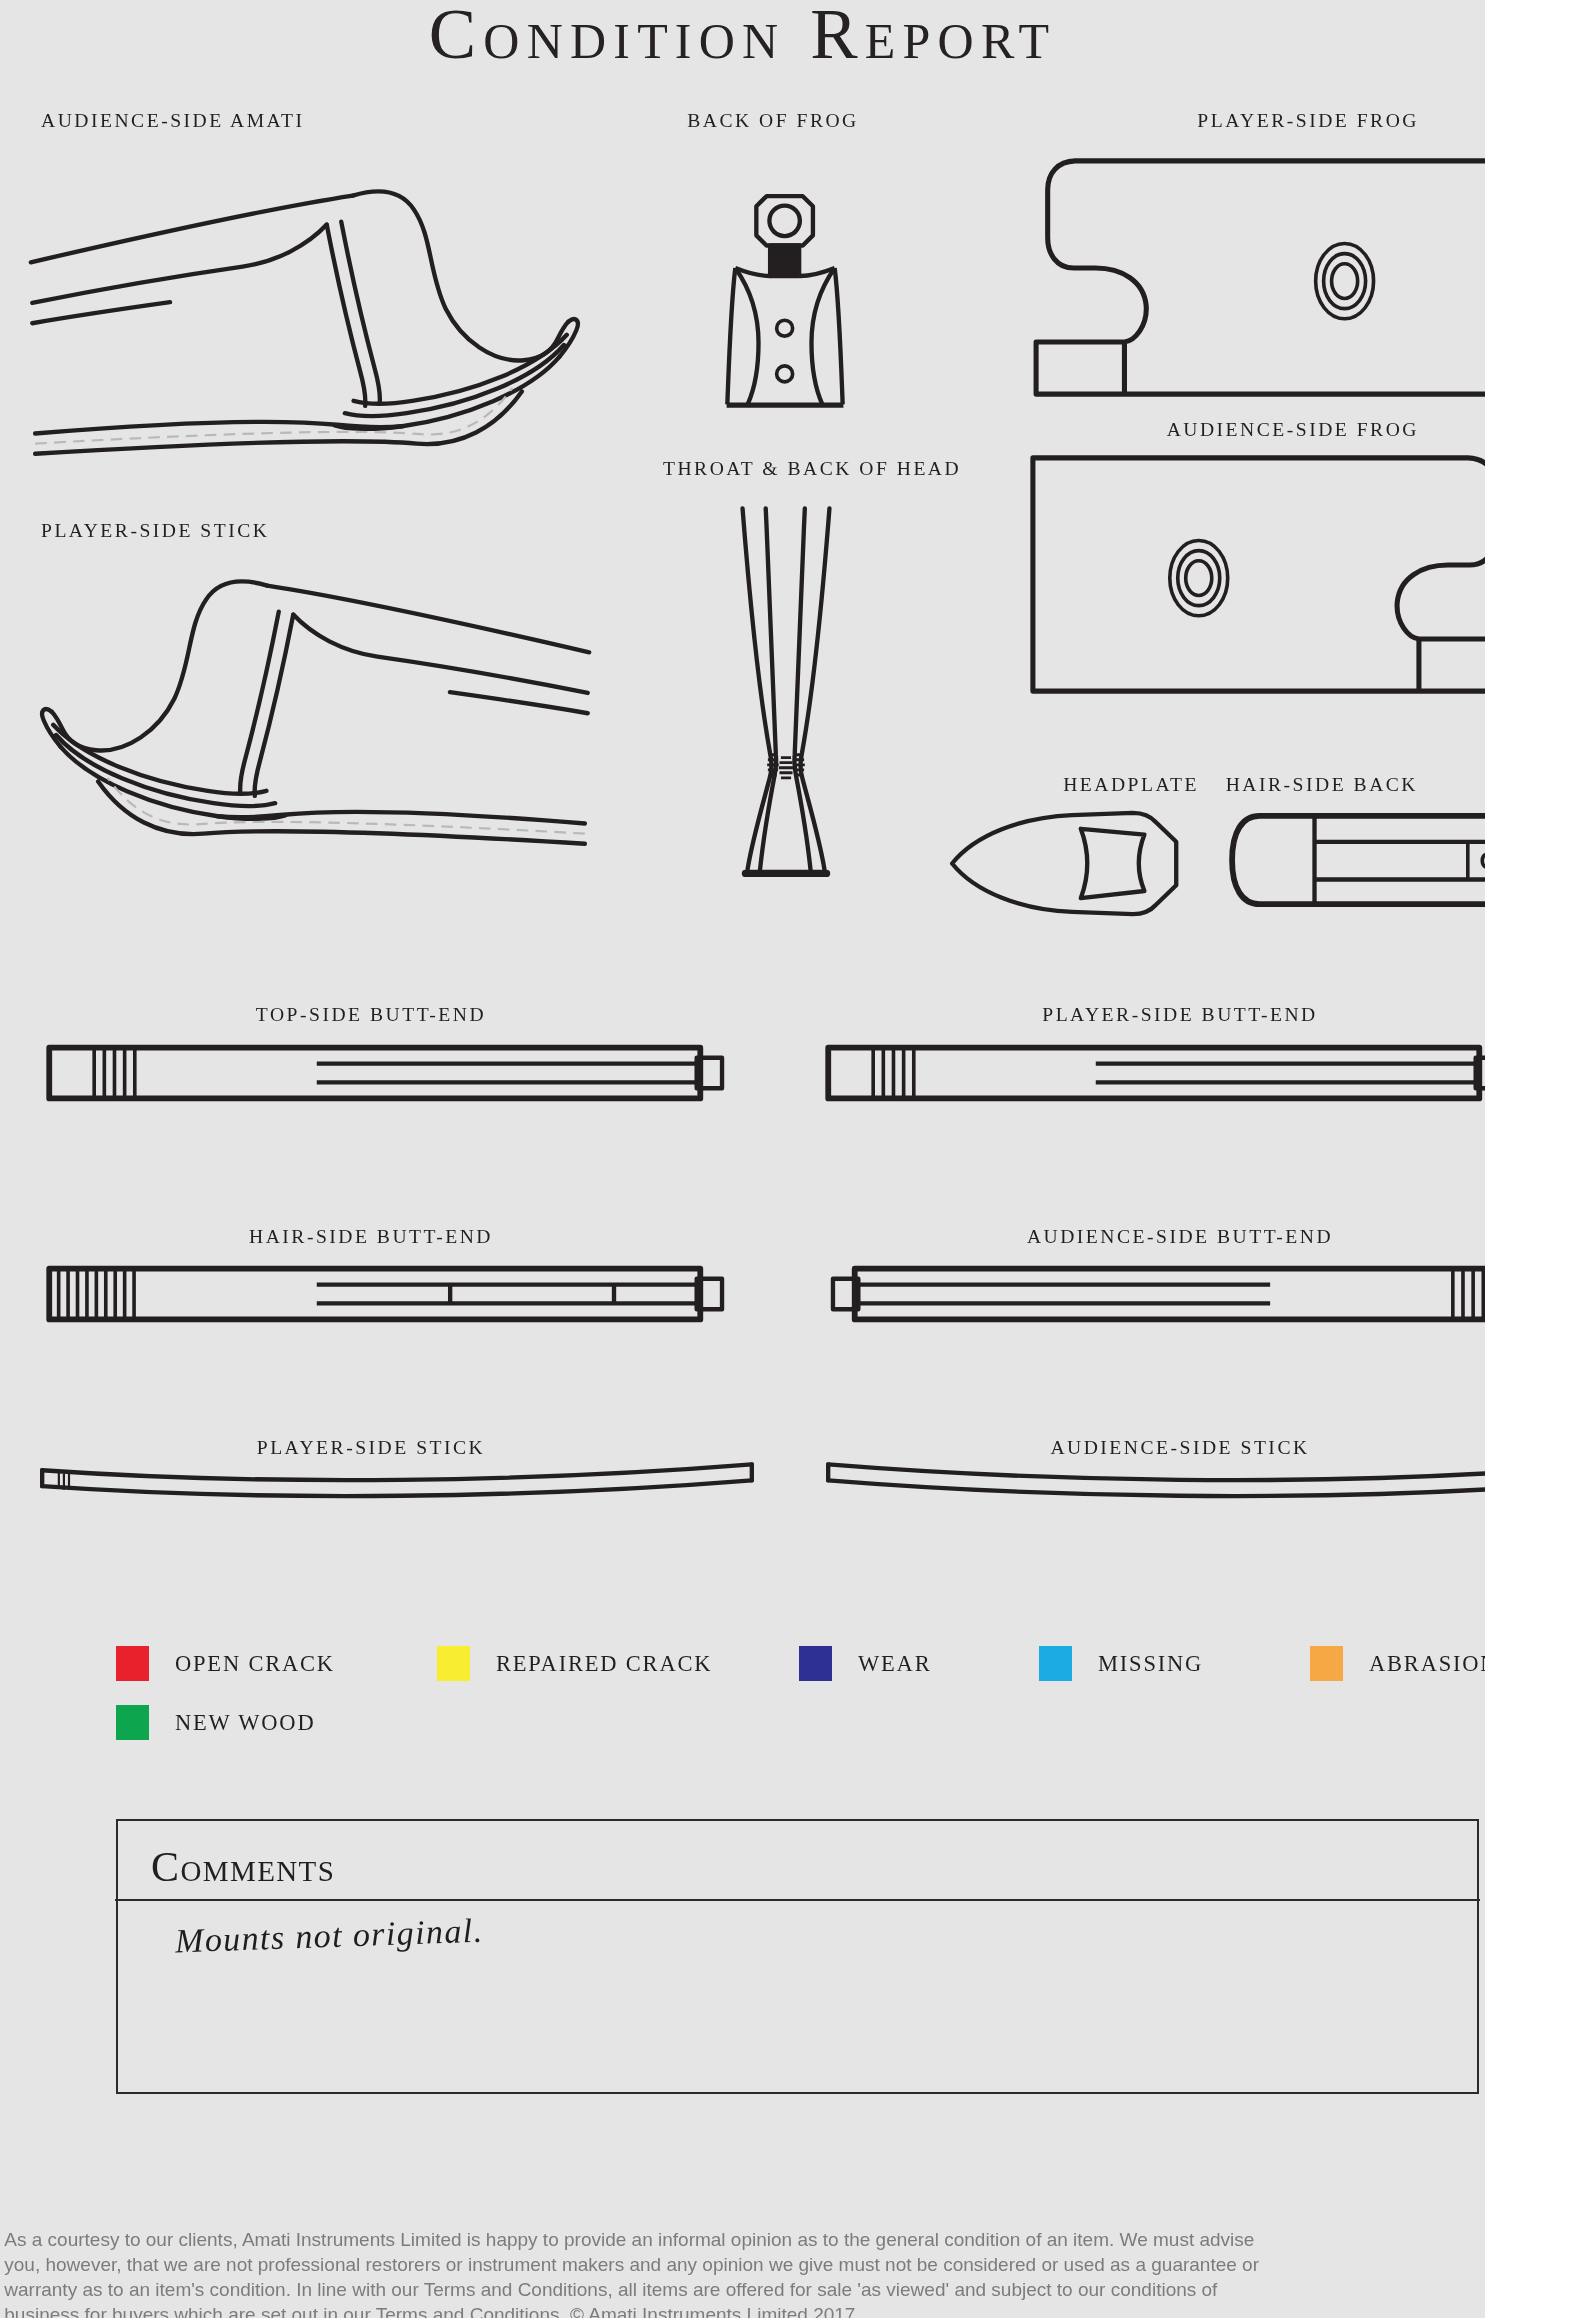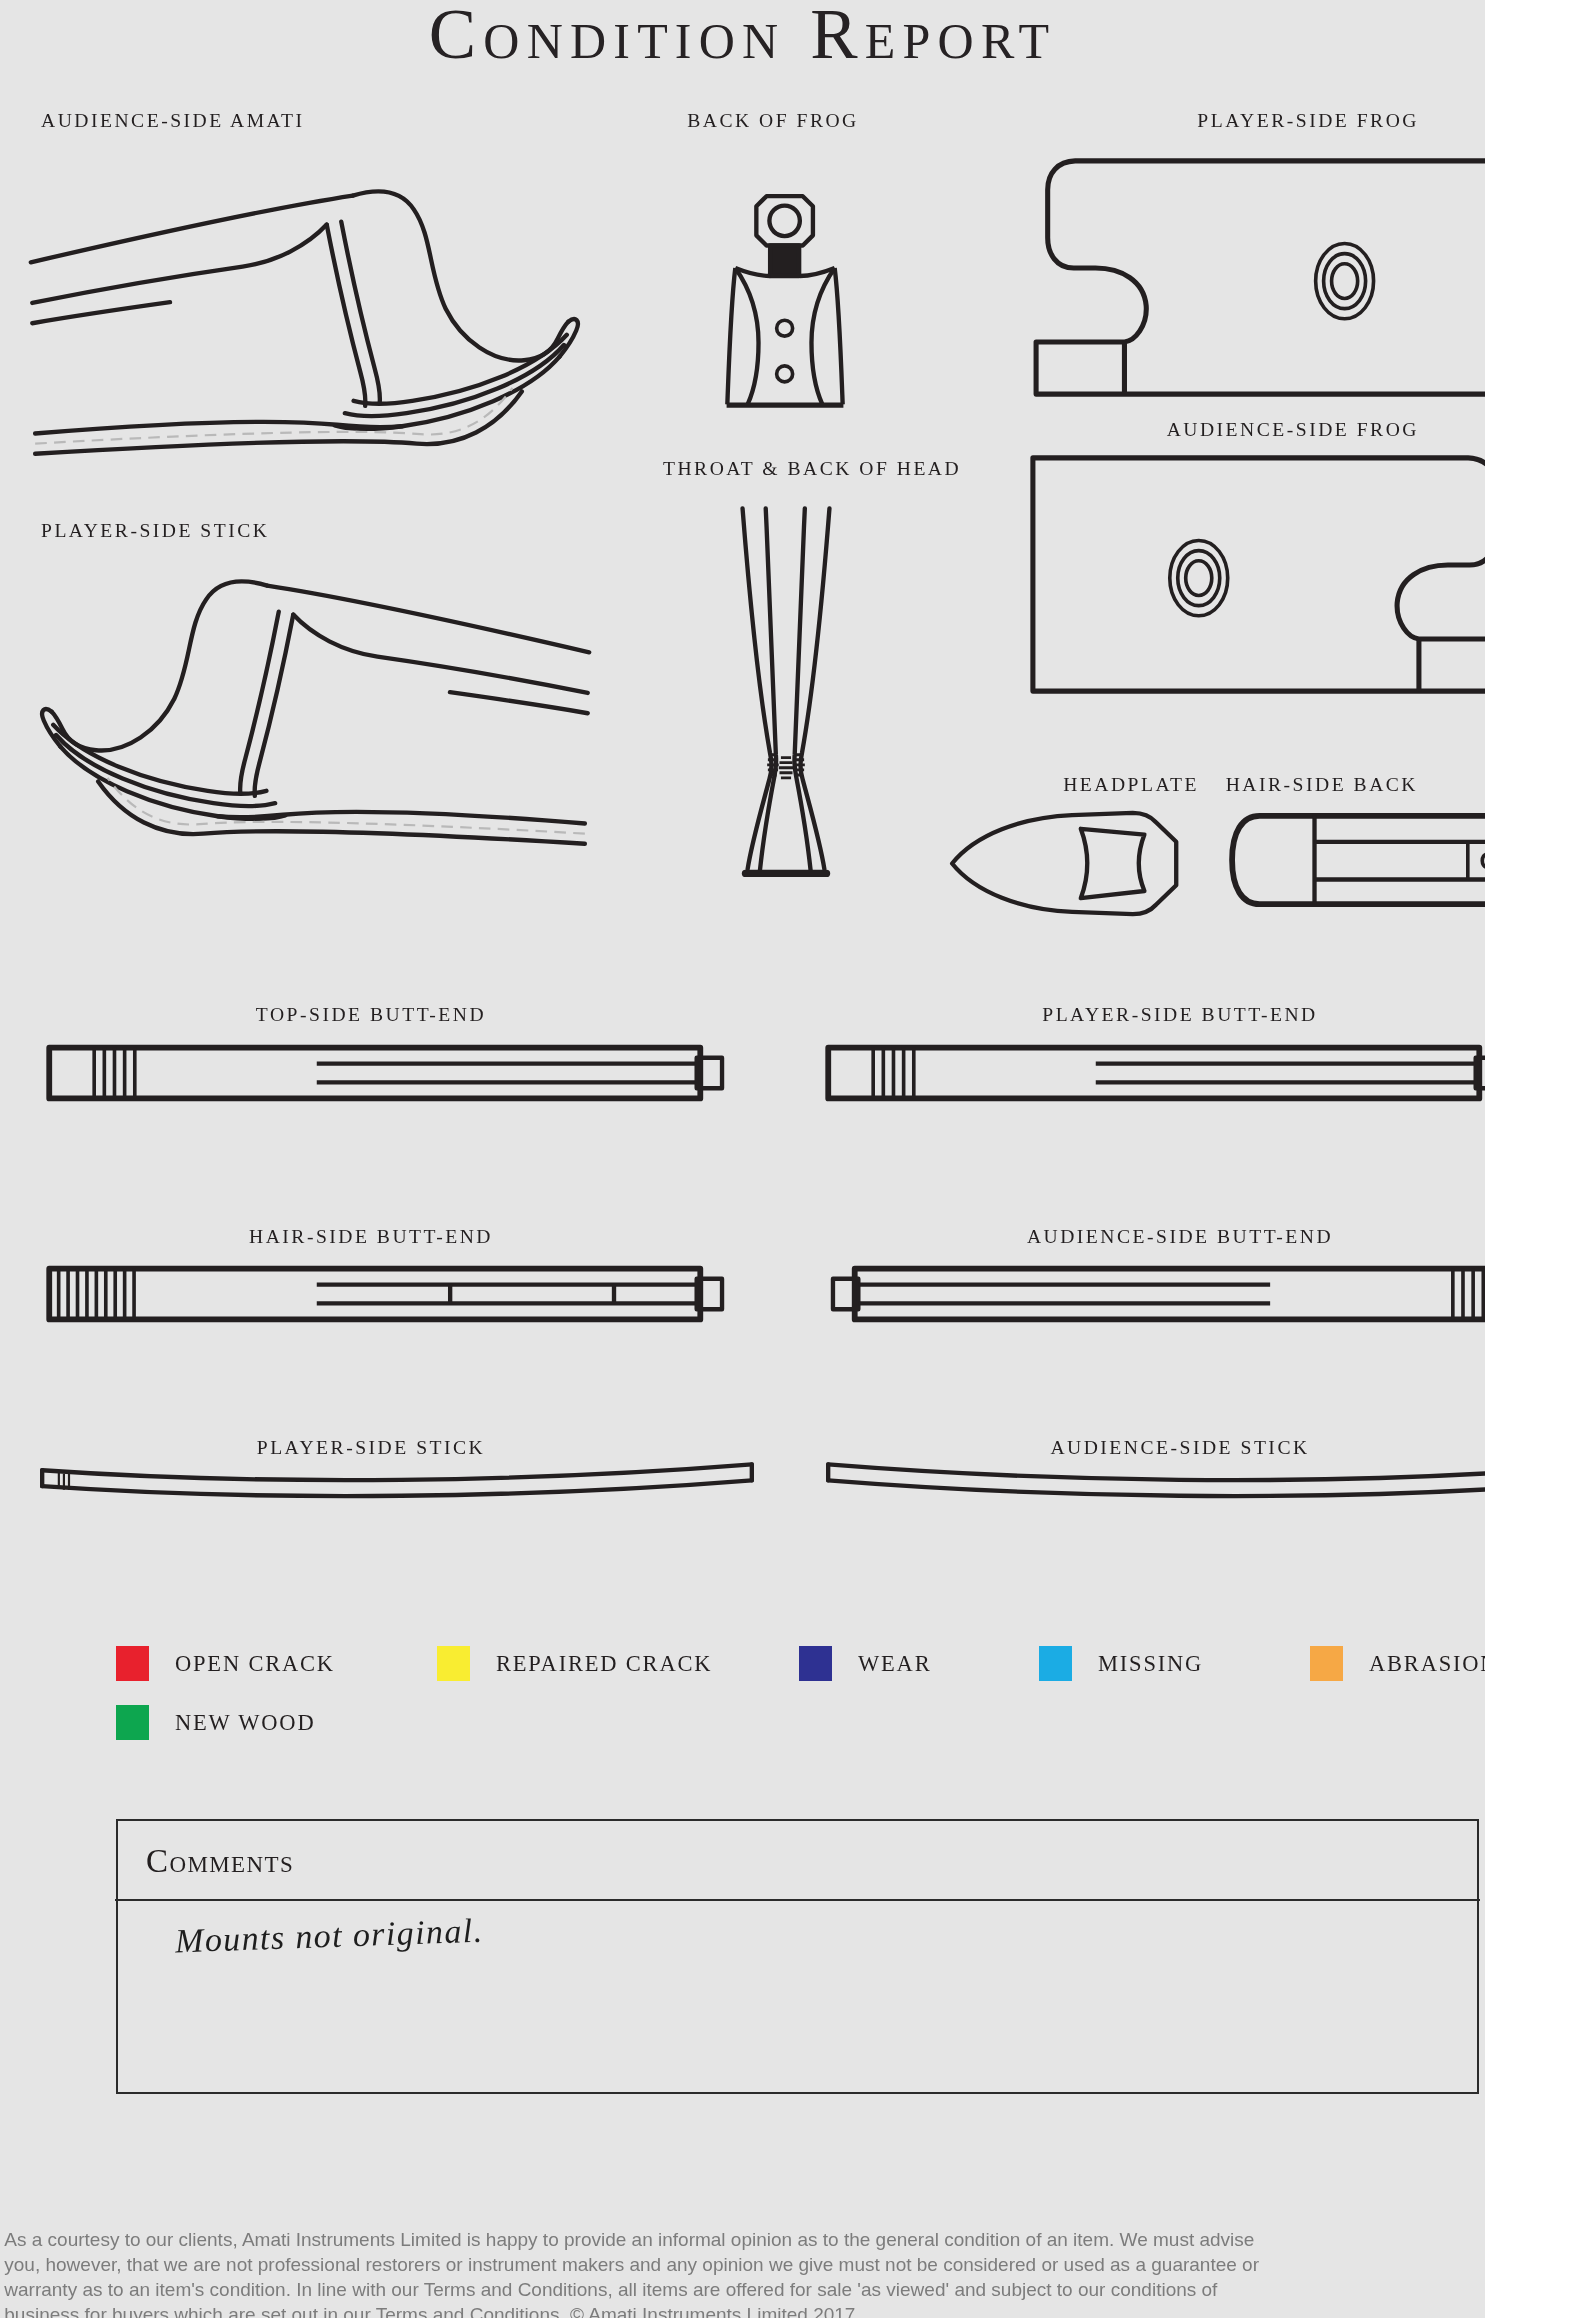--- a/index.html
+++ b/index.html
@@ -12,21 +12,21 @@
        letter-spacing:2.5px;color:#231F20;white-space:nowrap;}
   .lbl.center{transform:translateX(-50%);}
   .diag{position:absolute;color:var(--ink,#231F20);overflow:visible;}
   .legend-item{position:absolute;display:flex;align-items:center;gap:26px;margin-top:20px;}
   .swatch{width:33px;height:35px;display:inline-block;background:#ccc;}
   .legend-label{font-family:"Liberation Serif",serif;font-size:22.5px;letter-spacing:1.8px;
                 color:#231F20;white-space:nowrap;}
   .comments{position:absolute;left:116px;top:1819px;width:1363px;height:275px;
             border:2.9px solid #2b2b2b;box-sizing:border-box;}
   .comments-header{font-family:"Liberation Serif",serif;font-variant:small-caps;
-                   font-size:33px;letter-spacing:1.4px;color:#231F20;padding:22px 0 0 14px;margin-left:14px;}
+                   font-size:42px;letter-spacing:1.4px;color:#231F20;padding:22px 0 0 33px;}
   .comments-divider{position:absolute;left:-2.9px;right:-2.9px;top:78px;height:0;
                     border-top:2.9px solid #2b2b2b;}
   .comments-note{position:absolute;left:57px;top:96px;font-family:cursive;
                  font-style:italic;font-size:34px;color:#1e1e1e;transform:rotate(-2deg);
                  letter-spacing:1.4px;}
   .disclaimer{position:absolute;left:4.3px;top:2227px;width:1281px;margin:0;
               font-family:"Liberation Sans",sans-serif;font-size:19px;line-height:25px;
               color:var(--footer_text,#7c7c7c);}
   .logo{position:absolute;right:1.4px;top:2232px;font-family:"Liberation Sans",sans-serif;
         font-size:86px;font-weight:300;letter-spacing:5px;color:var(--logo,#3B4767);

